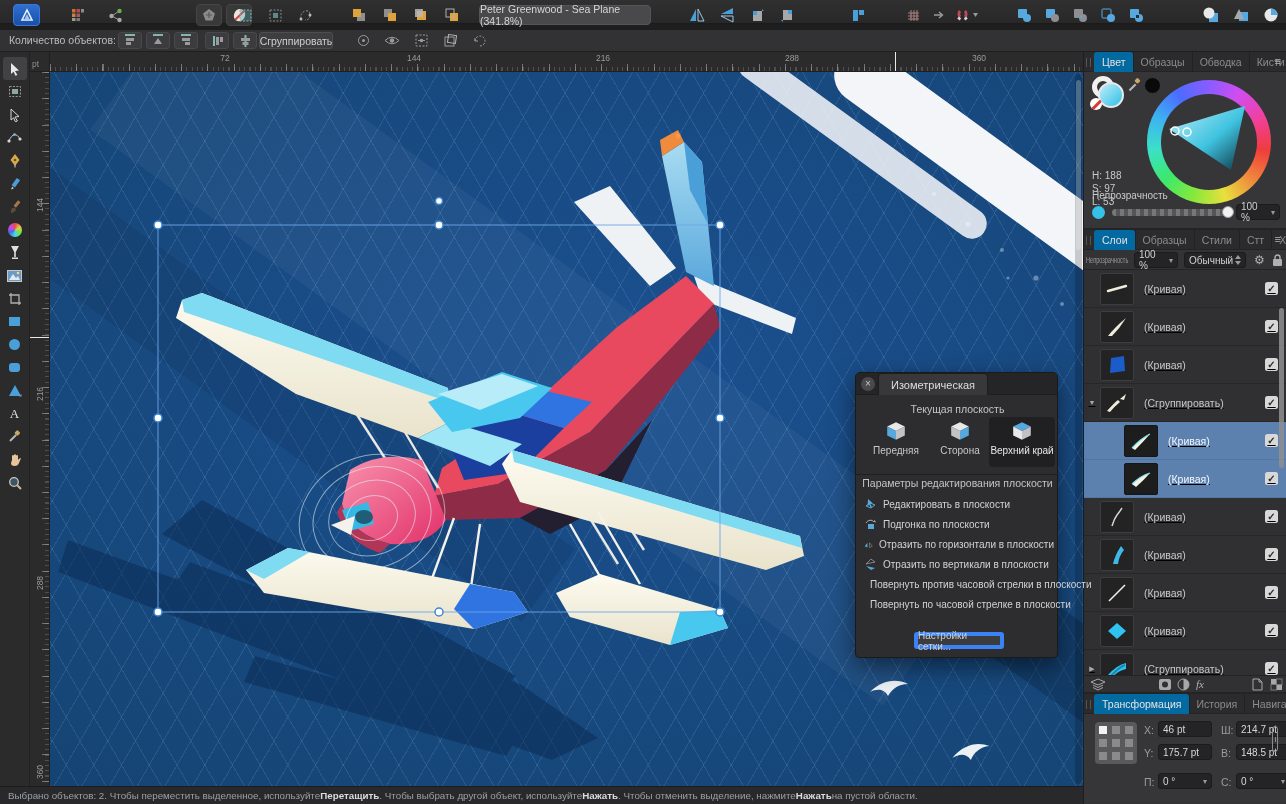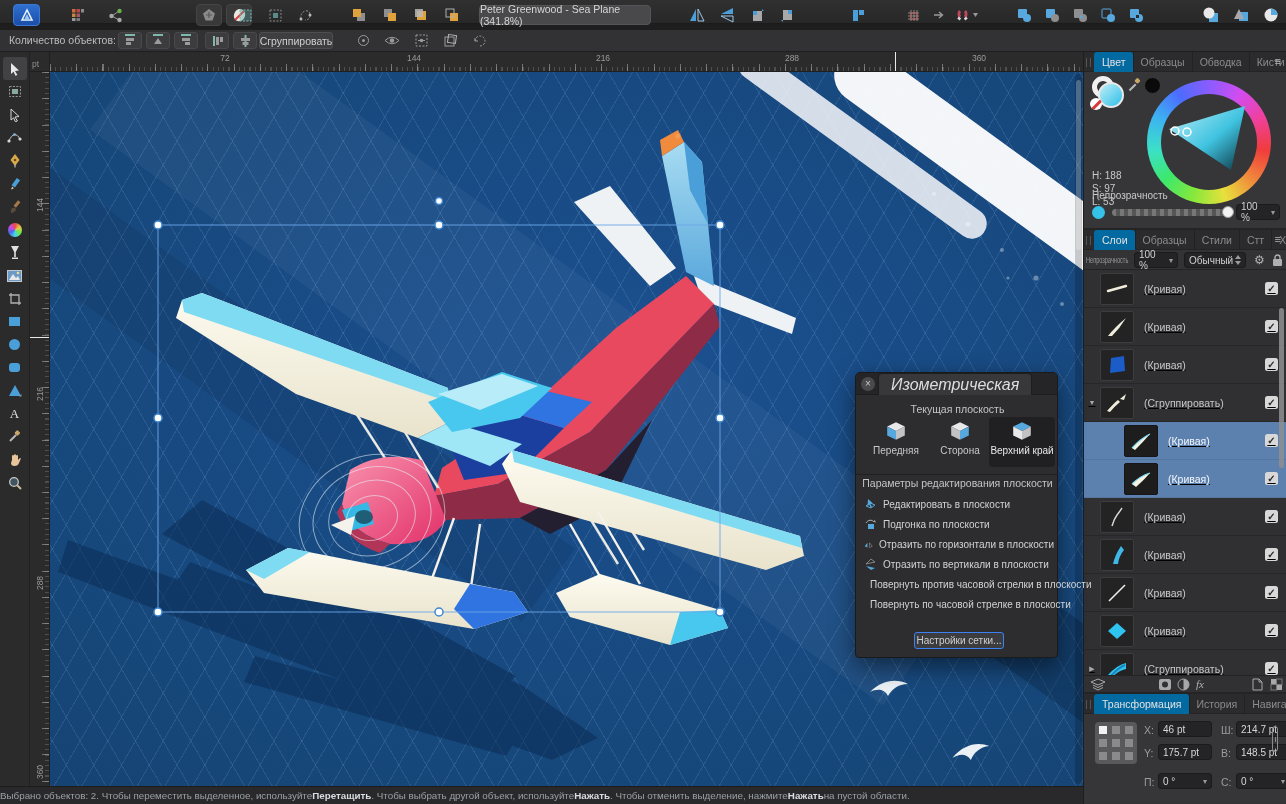--- a/index.html
+++ b/index.html
@@ -56,21 +56,21 @@
   #canvas .grid { position:absolute; inset:0;
       background-image:
         repeating-linear-gradient(60deg,  rgba(150,195,240,.14) 0 1px, transparent 1px 24px),
         repeating-linear-gradient(120deg, rgba(150,195,240,.14) 0 1px, transparent 1px 24px); }
   #canvas svg.art { position:absolute; inset:0; }
   #canvas-vscroll { position:absolute; right:1px; top:2px; width:7px; height:710px; background:rgba(0,0,0,.18); border-radius:4px;}
   #canvas-vscroll .thumb { position:absolute; left:1px; top:6px; width:5px; height:170px; background:rgba(255,255,255,.25); border-radius:3px;}
   
   #status-bar { position:absolute; left:0; top:786px; width:1083px; height:18px; background:#29292b;
                 border-top:1px solid #1c1c1d; color:#9aa0a6; font-size:9.8px; display:flex; align-items:center;
-                z-index:25; white-space:nowrap;}
+                padding-left:8px; z-index:25; white-space:nowrap;}
   #status-bar b { color:#d9dde1; font-weight:bold; }
   
   #rpanel { position:absolute; left:1083px; top:52px; width:203px; height:752px; background:#343436; z-index:25;
             border-left:1px solid #1d1d1e; }
   .tabrow { position:relative; height:20px; background:#2b2b2d; border-bottom:1px solid #232324; display:flex; align-items:center; padding-left:10px; }
   .grip { position:absolute; left:2px; top:6px; width:5px; height:9px;
           border-left:1px solid #555; border-right:1px solid #555; }
   .tab { font-size:10.5px; color:#8b8b8b; padding:0 7px; height:20px; display:flex; align-items:center; border-left:1px solid transparent;}
   .tab.active { background:#0369a1; color:#e2e2e2; border-radius:3px 3px 0 0; }
   .tab + .tab { border-left:1px solid #222; }
@@ -131,30 +131,30 @@
   #anchor i.on { background:#f2f2f2; }
   #wh-link { position:absolute; left:188px; top:12px; width:6px; height:26px; border:1px solid #8a8a8a; border-radius:3px;}
   #wh-link::after { content:""; position:absolute; left:2px; top:10px; width:1px; height:5px; background:#8a8a8a;}
   
   #iso { position:absolute; left:855px; top:372px; width:203px; height:286px; background:#2d2d2f;
          border:1px solid #1a1a1b; border-radius:5px 5px 4px 4px; z-index:40; box-shadow:0 8px 24px rgba(0,0,0,.5); }
   #iso-header { position:relative; height:22px; background:#252527; border-bottom:1px solid #1d1d1e; border-radius:5px 5px 0 0;}
   #iso-close { position:absolute; left:5px; top:4px; width:14px; height:14px; border-radius:50%; background:#4a4a4c;
                color:#c8c8c8; font-size:10px; line-height:13px; text-align:center;}
   #iso-tab { position:absolute; left:22px; top:0; height:22px; padding:0 12px; background:#38383a; color:#dedede;
-             font-size:16px; display:flex; align-items:center; border-radius:4px 4px 0 0; border:1px solid #1d1d1e; border-bottom:none;font-style:italic;}
+             font-size:11px; display:flex; align-items:center; border-radius:4px 4px 0 0; border:1px solid #1d1d1e; border-bottom:none;}
   .iso-center { text-align:center; color:#c4c4c4; font-size:10.5px; }
   .plane-item { position:absolute; top:47px; width:66px; height:43px; display:flex; flex-direction:column; align-items:center; gap:3px;}
   .plane-item.sel { background:#202022; border-radius:4px; top:44px; height:50px; padding-top:3px; }
   .plane-item span { font-size:10px; color:#cscsc8; color:#c8c8c8;}
   .plane-item.sel span { color:#e8e8e8;}
   #iso-divider { position:absolute; left:0; top:101px; width:100%; height:1px; background:#202021; }
   .iso-action { position:absolute; left:8px; width:190px; height:18px; display:flex; align-items:center; gap:6px;
                 color:#d2d2d2; font-size:10px; white-space:nowrap;}
-  #iso-grid-btn { position:absolute; left:58px; top:259px; width:90px; height:17px; background:#3c3c3e; border:1px solid #3b82f6;
+  #iso-grid-btn { position:absolute; left:58px; top:259px; width:90px; height:17px; background:#3c3c3e; border:4px solid #3b82f6;
                   border-radius:3px; color:#cfcfcf; font-size:10px; display:flex; align-items:center; justify-content:center;}
   svg { display:block; }
 </style>
 </head>
 <body>
 
 <div id="toolbar-top">
   <div class="tbtn" style="left:13px;width:27px;background:linear-gradient(#2f6fd0,#1b4fa8);border-color:#3a78d8;">
     <svg width="16" height="16" viewBox="0 0 16 16">
         <polygon points="3,13 8,3 13,13" fill="none" stroke="#eaf2fc" stroke-width="1.6"></polygon>

